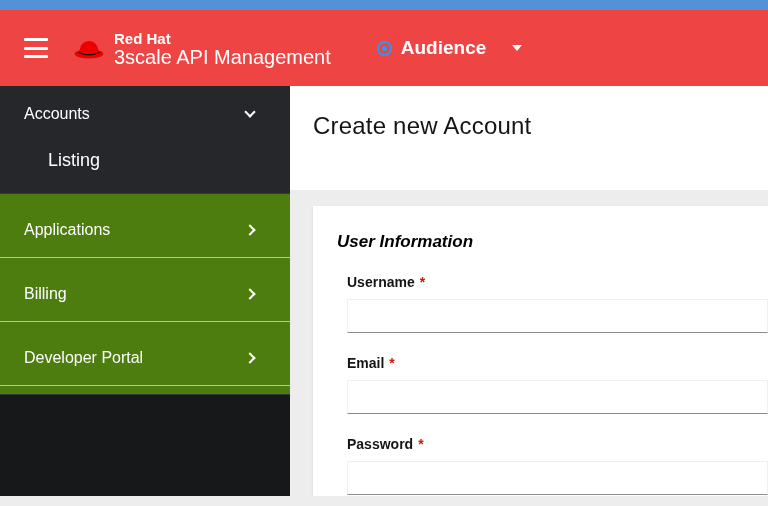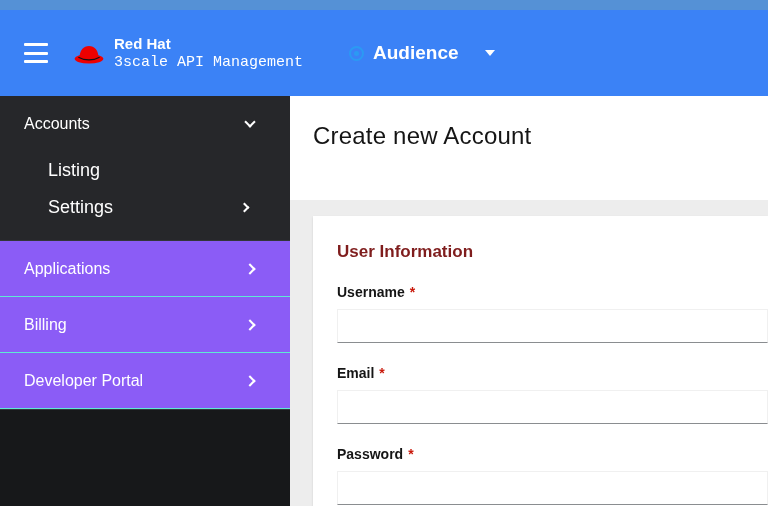--- a/index.html
+++ b/index.html
@@ -7,37 +7,37 @@
   body {
     font-family: "Liberation Sans", "DejaVu Sans", sans-serif;
     background: #ededed;
   }
 
   
   .top-strip { height: 10px; width: 100%; background: #5591d6; }
 
   
   .masthead {
-    height: 86px; width: 100%;
-    background: #3b82f6;
+    height: 76px; width: 100%;
+    background: #ef4444;
     display: flex; align-items: center;
     padding: 0 0 0 24px;
   }
   .hamburger {
     background: none; border: none; cursor: pointer;
     width: 24px; height: 20px;
     display: flex; flex-direction: column; justify-content: space-between;
   }
   .hamburger .bar { height: 3px; width: 24px; background: #fff; border-radius: 1px; }
 
   .brand { display: flex; align-items: center; margin-left: 24px; cursor: pointer; }
   .redhat-logo { display: inline-flex; margin-right: 8px; }
   .brand-text { display: flex; flex-direction: column; color: #fff; line-height: 19px; }
   .brand-line1 { font-weight: 700; font-size: 15px; }
-  .brand-line2 { font-weight: 400; font-size: 15px; font-family: Liberation Mono, monospace; }
+  .brand-line2 { font-weight: 400; font-size: 20px; }
 
   .context-selector {
     display: flex; align-items: center; margin-left: 46px; cursor: pointer;
     color: #fff; font-size: 19px; font-weight: 600;
   }
   .bullseye {
     width: 15px; height: 15px; border: 2px solid #2b9af3; border-radius: 50%;
     display: inline-flex; align-items: center; justify-content: center;
     margin-right: 9px;
   }
@@ -47,22 +47,22 @@
     width: 0; height: 0;
     border-left: 5px solid transparent; border-right: 5px solid transparent;
     border-top: 6px solid #fff;
   }
 
   
   .layout { display: flex; height: 410px; }
 
   
   .sidebar {
-    width: 290px; min-width: 290px; background: #8b5cf6;
-    display: flex; flex-direction: column; color: #fff;
+    width: 290px; min-width: 290px; background: #4d7c0f;
+    display: flex; flex-direction: column; color: #fff; gap: 8px;
   }
   .nav-item {
     height: 56px; display: flex; align-items: center; justify-content: space-between;
     padding: 0 36px 0 24px; font-size: 16px; cursor: pointer;
     border-bottom: 1px solid #5eead4;
   }
   .nav-group { background: #26272a; border-bottom: 1px solid #33363a; }
   .nav-group .nav-item { border-bottom: none; background: transparent; }
   .subnav { list-style: none; padding-bottom: 14px; }
   .subnav li {
@@ -83,23 +83,23 @@
   .main { flex: 1; display: flex; flex-direction: column; overflow: hidden; }
   .page-header { height: 104px; background: #ffffff; padding: 26px 0 0 23px; }
   .page-header h1 { font-size: 24px; font-weight: 500; color: #151515; letter-spacing: .2px; }
   .page-body { flex: 1; background: #ededed; padding: 16px 0 0 23px; overflow: hidden; }
 
   .card {
     background: #ffffff; min-height: 400px;
     padding: 26px 0 24px 24px;
     box-shadow: 0 1px 2px rgba(3,3,3,.12);
   }
-  .card h2 { font-size: 17px; font-weight: 700; color: #7f1d1d; margin-bottom: 14px; }
-
-  .form-group { margin-top: 22px; }
+  .card h2 { font-size: 17px; font-weight: 700; color: #000000; margin-bottom: 14px; font-style: italic; }
+
+  .form-group { margin-top: 22px; margin-left: 10px; }
   .form-group label { display: block; font-size: 14px; font-weight: 700; color: #151515; margin-bottom: 9px; }
   .required { color: #c9190b; margin-left: 5px; font-size: 14px; }
   .text-input {
     display: block; width: 100%; height: 34px;
     border: 1px solid #f0f0f0; border-bottom: 1px solid #8a8d90;
     background: #fff; font-size: 14px; padding: 0 8px; outline: none;
     font-family: "Liberation Sans", sans-serif;
   }
 </style>
 </head>
@@ -140,24 +140,20 @@
   <nav class="sidebar">
     <div class="nav-group">
       <div class="nav-item">
         <span>Accounts</span>
         <span class="chev down"></span>
       </div>
       <ul class="subnav">
         <li>
           <span>Listing</span>
         </li>
-        <li>
-          <span>Settings</span>
-          <span class="chev right small"></span>
-        </li>
       </ul>
     </div>
 
     <div class="nav-item">
       <span>Applications</span>
       <span class="chev right"></span>
     </div>
 
     <div class="nav-item">
       <span>Billing</span>

